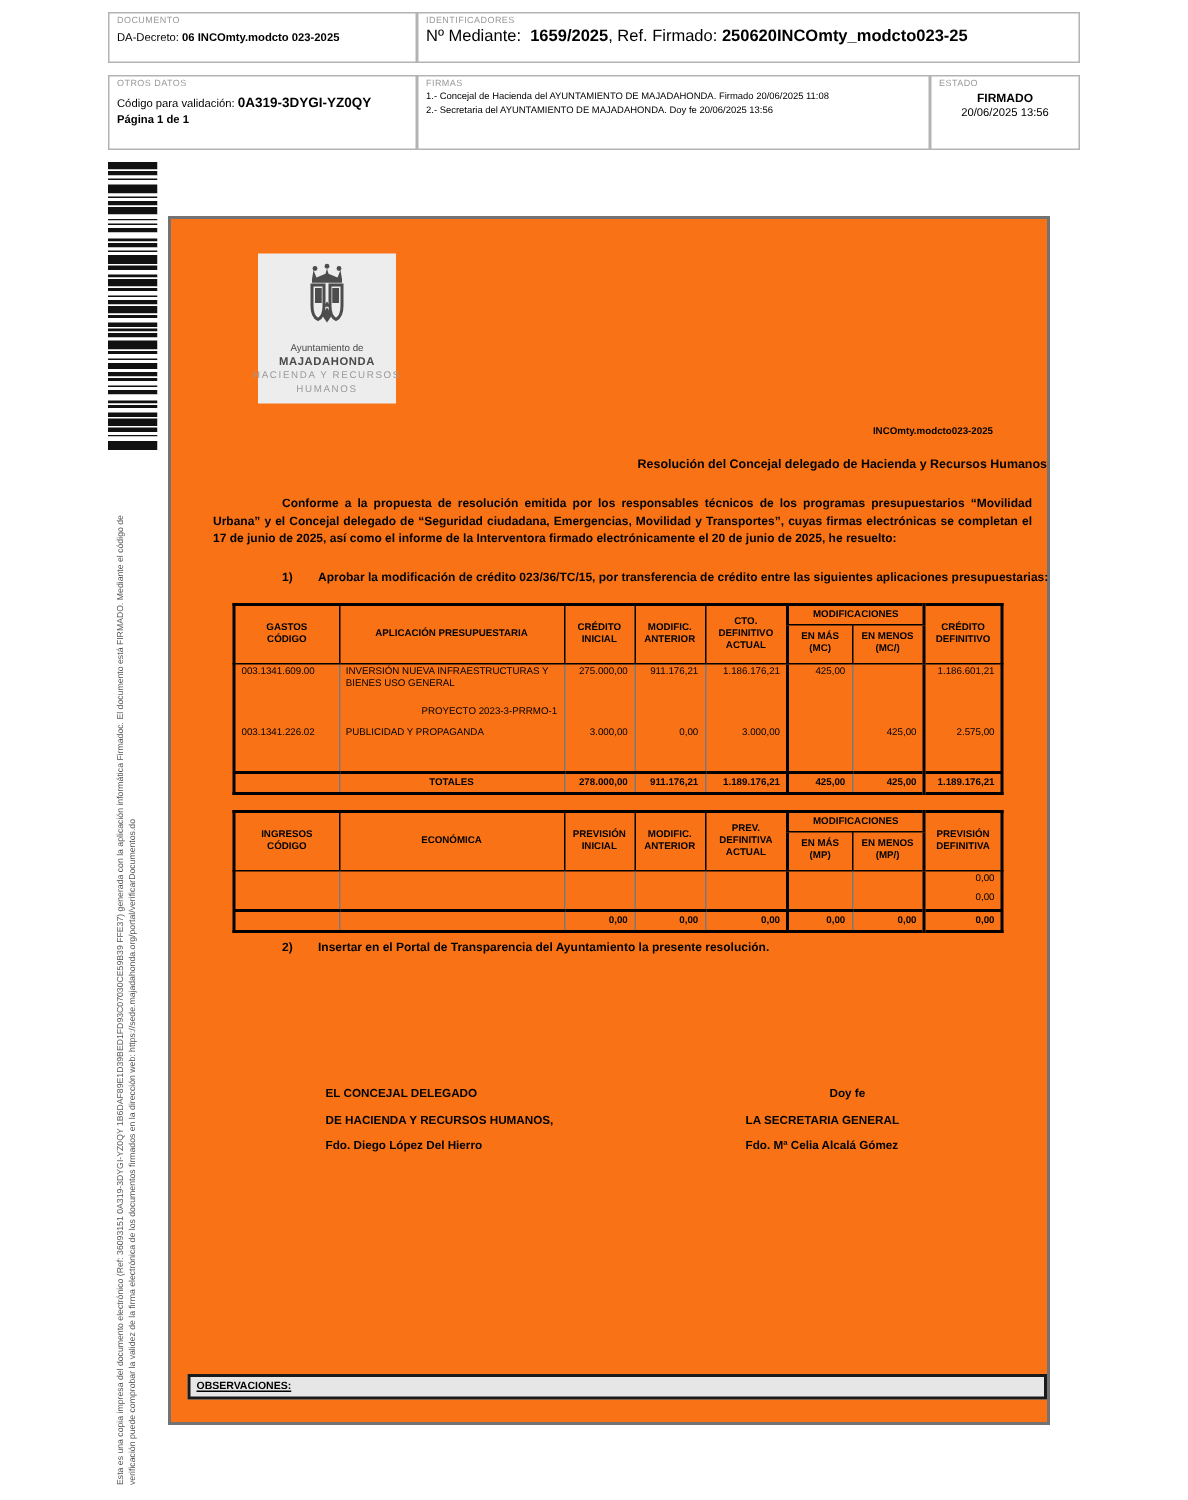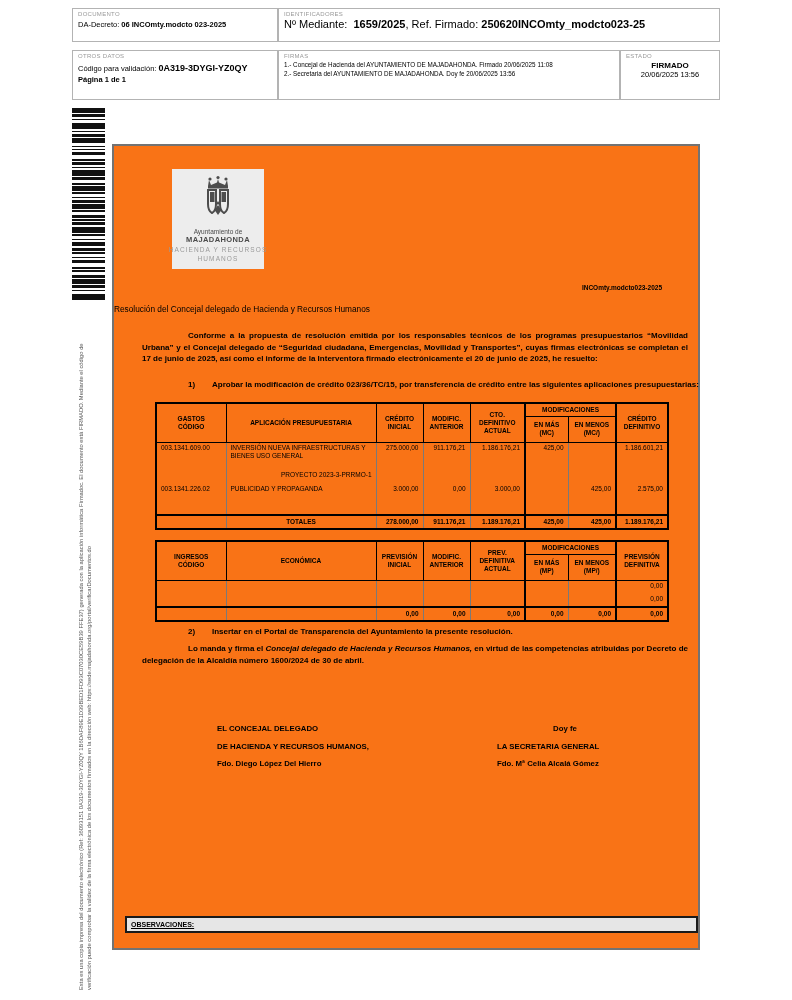--- a/index.html
+++ b/index.html
@@ -30,21 +30,21 @@
   
   .frame { position:absolute; left:112px; top:108px; width:588px; height:806px; border:2px solid #737373; background:#f97316;margin-top:36px; }
   
   .logo-box { position:absolute; left:58px; top:23px; width:92px; height:100px; background:#ededed;
     display:flex; flex-direction:column; align-items:center; padding-top:6px; }
   .logo-name1 { font-size:6.5px; color:#4a4a4a; margin-top:3px; }
   .logo-name2 { font-size:7.5px; font-weight:bold; color:#4a4a4a; letter-spacing:.4px; }
   .logo-dept { font-size:6.5px; color:#9a9a9a; letter-spacing:1.1px; white-space:nowrap; text-align:center; line-height:8.5px; margin-top:2px; }
   
   .docref { position:absolute; right:36px; top:138px; font-size:6.5px; font-weight:bold; }
-  .title { position:absolute; left:0; top:158px; width:100%; text-align:left; font-size:8.3px; font-weight:normal; }
+  .title { position:absolute; left:0; top:158px; width:100%; text-align:right; font-size:8.3px; font-weight:bold; }
   .para { position:absolute; left:28px; width:546px; font-size:8px; font-weight:bold; line-height:11.5px;
     text-align:justify; text-indent:46px; }
   .para .it { font-style:italic; }
   .list-item { position:absolute; left:74px; width:500px; display:flex; font-size:8px; font-weight:bold; line-height:10px; }
   .list-num { width:24px; flex:none; }
   .place-line { position:absolute; left:0; top:542px; width:100%; text-align:center; font-size:8px; font-weight:bold; }
   .sig-block { position:absolute; top:574px; font-size:7.8px; font-weight:bold; line-height:17.5px; white-space:nowrap; }
   .sig-left { left:103px; }
   .sig-right { left:383px; }
   .sig-center-first { padding-left:56px; }
@@ -381,21 +381,20 @@
         <td class="c-num grp-r">0,00</td>
       </tr>
     </tbody>
       </table>
 
     <div class="list-item" style="top:481px;width:520px">
       <span class="list-num">2)</span>
       <span>Insertar en el Portal de Transparencia del Ayuntamiento la presente resolución.</span>
     </div>
 
-    <div class="para" style="top:497px"><span>Lo manda y firma el </span><span class="it">Concejal delegado de Hacienda y Recursos Humanos,</span><span> en virtud de las competencias atribuidas por Decreto de delegación de la Alcaldía número 1600/2024 de 30 de abril.</span></div>
 
 
     <div class="sig-block sig-left">
       <div>EL CONCEJAL DELEGADO</div>
       <div>DE HACIENDA Y RECURSOS HUMANOS,</div>
       <div>Fdo. Diego López Del Hierro</div>
     </div>
     <div class="sig-block sig-right">
       <div class="sig-center-first">Doy fe</div>
       <div>LA SECRETARIA GENERAL</div>

